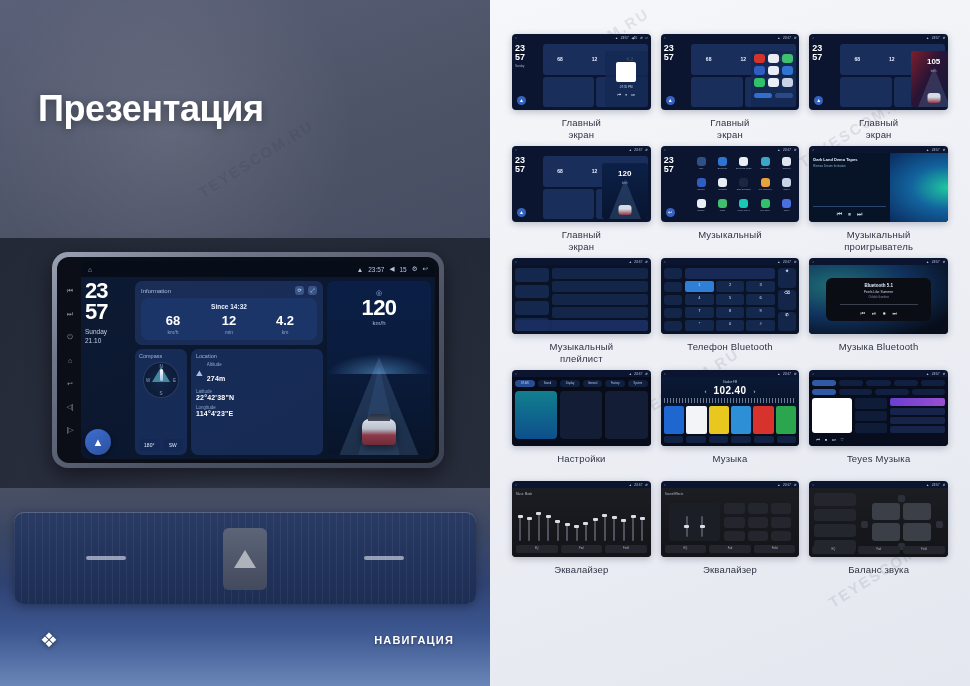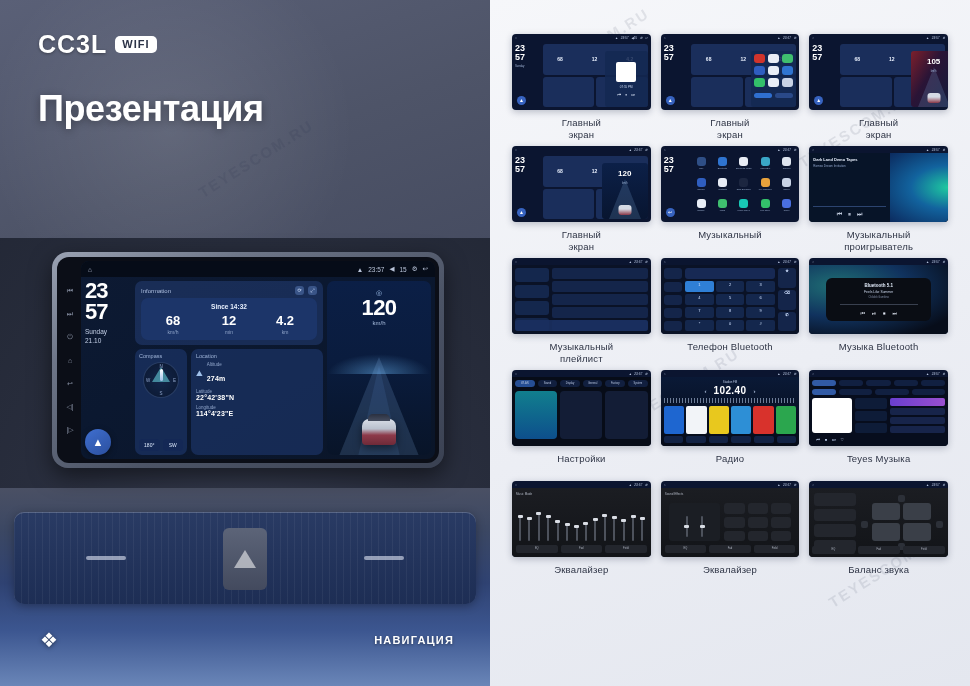--- a/index.html
+++ b/index.html
@@ -378,24 +378,20 @@
 <div class="page">
 
   <div class="hero">
     <div class="hero-glow"></div>
     <div class="hero-sky"></div>
 
     <div class="wm d" style="left:190px;top:150px;">TEYESCOM.RU</div>
     <div class="wm d" style="left:60px;top:430px;">TEYES.COM.RU</div>
     <div class="wm" style="left:250px;top:590px;">TEYESCOM.RU</div>
 
-    <div class="brand">
-      <span class="brand-name">CC3L</span>
-      <span class="brand-badge">WIFI</span>
-    </div>
 
     <div class="headline">
       <div class="h-l1">Презентация</div>
     </div>
 
     <div class="dash">
       <div class="dash-top"></div>
 
       <div class="dash-lower">
         <div class="vent">
@@ -989,21 +985,21 @@
             <div class="foot">
               <i></i>
                 <i></i>
                 <i></i>
                 <i></i>
                 <i></i>
                 <i></i>
             </div>
           </div>
         </div>
-        <div class="cap" style="white-space:pre-line">Радио</div>
+        <div class="cap" style="white-space:pre-line">Музыка</div>
       </div>
 
       <div class="cell">
         <div class="shot">
           <div class="tbar">
               <i>⌂</i>
               <span class="r">
                 <i>▲</i>
                 <i>23:57</i>
                 <i>⚙</i>

